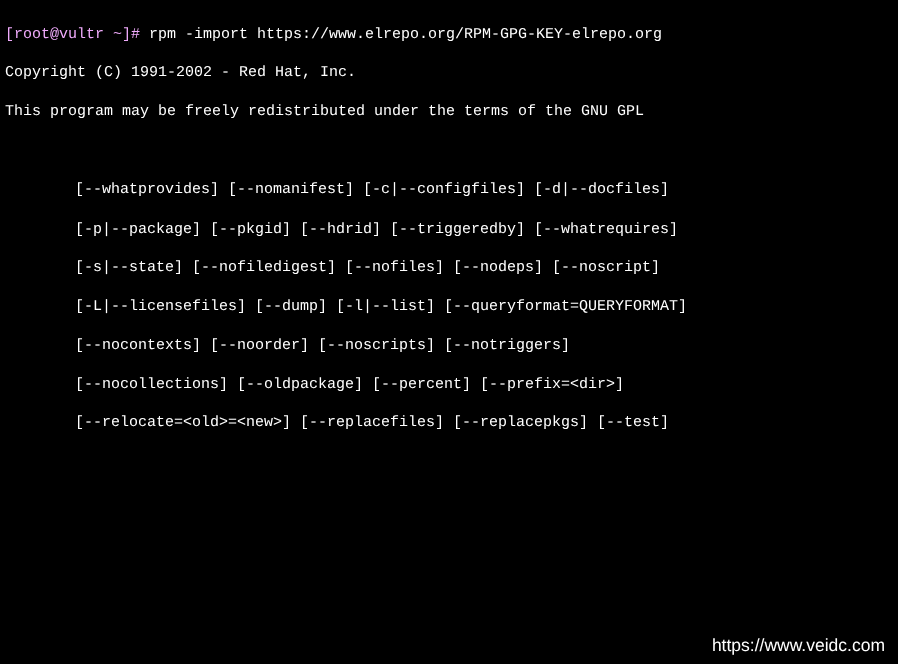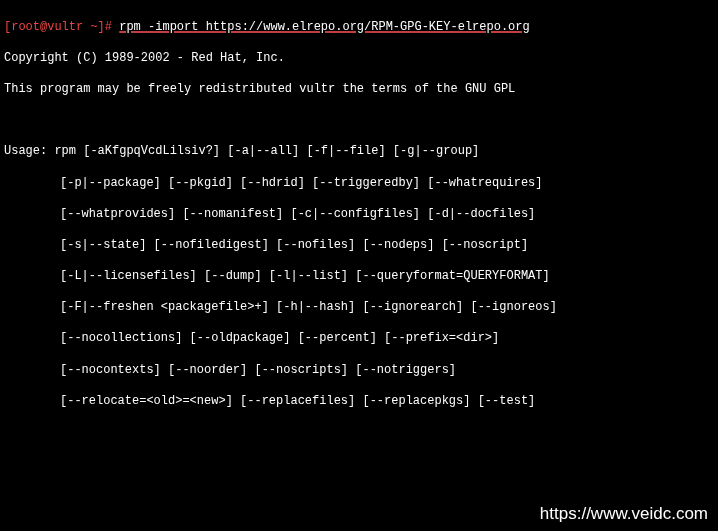--- a/index.html
+++ b/index.html
@@ -20,52 +20,49 @@
       position: relative;
     }
     .terminal {
       white-space: pre-wrap;
       word-break: break-all;
     }
     .line {
       display: block;
     }
     .underline {
-      text-decoration: underline;
       text-decoration-color: #c04040;
       text-decoration-thickness: 2px;
     }
     .watermark {
       position: absolute;
       bottom: 6px;
       right: 10px;
       color: #fff;
       font-family: Arial, sans-serif;
-      font-size: 17px;
+      font-size: 14px;
       font-weight: normal;
     }
-    .prompt { color: #ef4444; }
+    .prompt { color: #f0abfc; }
     .indent { padding-left: 56px; display: block; }
   </style>
 </head>
 <body>
 
 <div class="terminal">
 <span class="line"><span class="prompt">[root@vultr ~]# </span><span class="underline">rpm -import https://www.elrepo.org/RPM-GPG-KEY-elrepo.org</span></span>
-<span class="line">Copyright (C) 1989-2002 - Red Hat, Inc.</span>
-<span class="line">This program may be freely redistributed vultr the terms of the GNU GPL</span>
+<span class="line">Copyright (C) 1991-2002 - Red Hat, Inc.</span>
+<span class="line">This program may be freely redistributed under the terms of the GNU GPL</span>
 <span class="line">&nbsp;</span>
-<span class="line">Usage: rpm [-aKfgpqVcdLilsiv?] [-a|--all] [-f|--file] [-g|--group]</span>
+<span class="indent">[--whatprovides] [--nomanifest] [-c|--configfiles] [-d|--docfiles]</span>
 <span class="indent">[-p|--package] [--pkgid] [--hdrid] [--triggeredby] [--whatrequires]</span>
-<span class="indent">[--whatprovides] [--nomanifest] [-c|--configfiles] [-d|--docfiles]</span>
 <span class="indent">[-s|--state] [--nofiledigest] [--nofiles] [--nodeps] [--noscript]</span>
 <span class="indent">[-L|--licensefiles] [--dump] [-l|--list] [--queryformat=QUERYFORMAT]</span>
-<span class="indent">[-F|--freshen &lt;packagefile&gt;+] [-h|--hash] [--ignorearch] [--ignoreos]</span>
+<span class="indent">[--nocontexts] [--noorder] [--noscripts] [--notriggers]</span>
 <span class="indent">[--nocollections] [--oldpackage] [--percent] [--prefix=&lt;dir&gt;]</span>
-<span class="indent">[--nocontexts] [--noorder] [--noscripts] [--notriggers]</span>
 <span class="indent">[--relocate=&lt;old&gt;=&lt;new&gt;] [--replacefiles] [--replacepkgs] [--test]</span>
 
 
 
 
 
 
 
 
 

